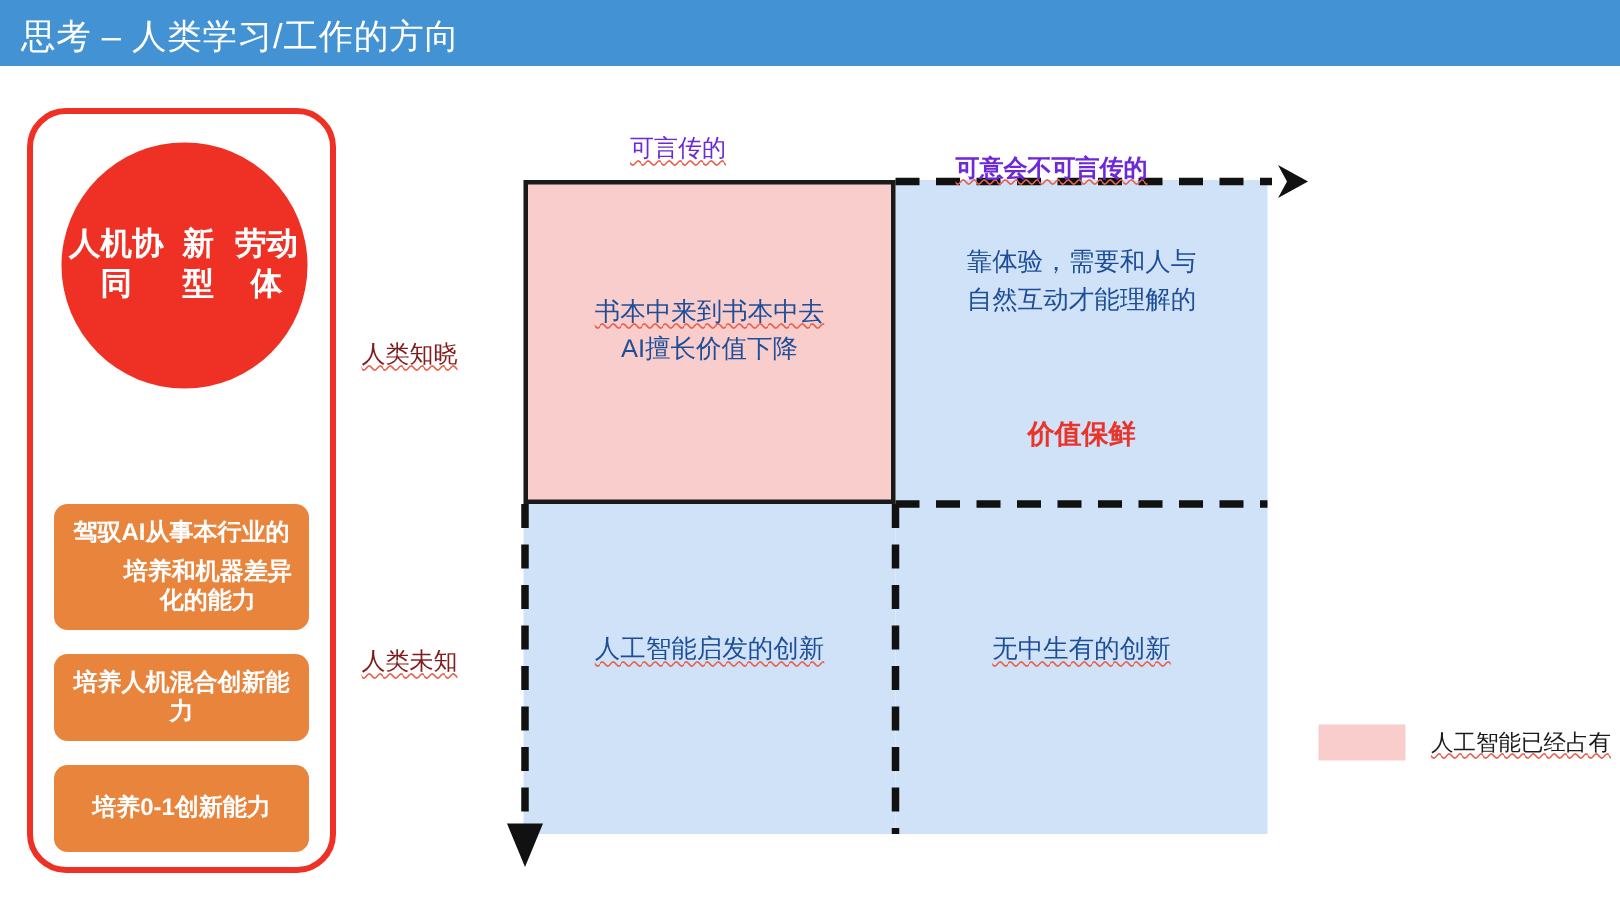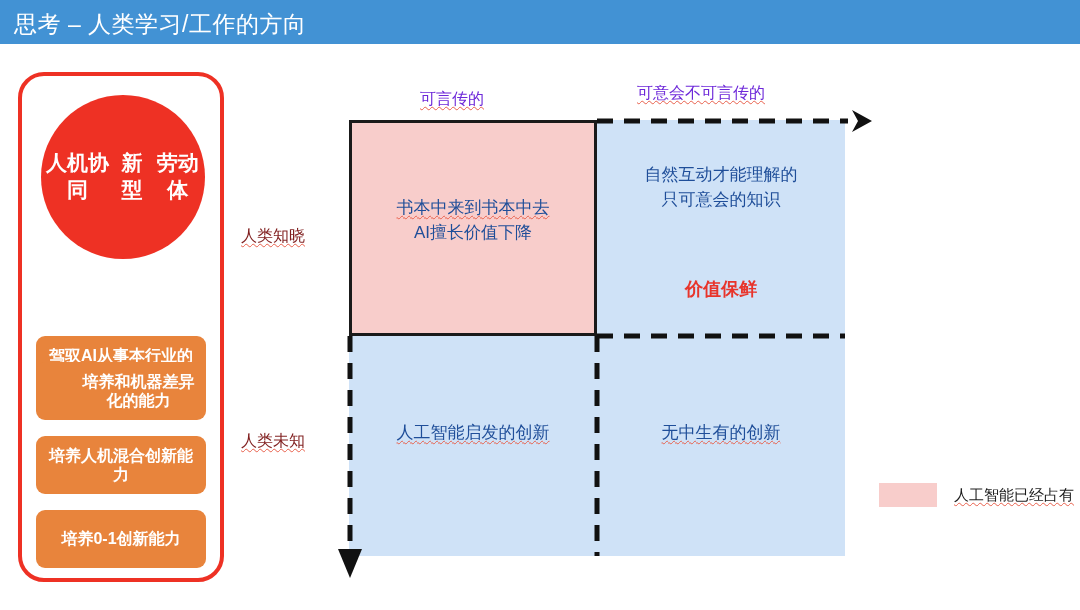--- a/index.html
+++ b/index.html
@@ -175,21 +175,21 @@
   }
 
   
   .col-label {
     position: absolute;
     font-size: 16px;
     color: #6d28d9;
     white-space: nowrap;
   }
   .col-label.c0 { left: 420px; top: 89px; }
-  .col-label.c1 { left: 637px; top: 83px; }
+  .col-label.c1 { left: 637px; top: 102px; font-weight: bold; }
 
   .row-label {
     position: absolute;
     font-size: 16px;
     color: #7f1d1d;
     white-space: nowrap;
   }
   .row-label.r0 { left: 241px; top: 226px; }
   .row-label.r1 { left: 241px; top: 431px; }
 
@@ -267,22 +267,22 @@
 <div class="row-label r1">
   <span class="sq-underline">人类未知</span>
 </div>
 
 <div class="quad-text tl-text">
   <div><span class="sq-underline">书本中来到书本中去</span></div>
   <div><span>AI擅长价值下降</span></div>
 </div>
 
 <div class="quad-text tr-text">
+  <div><span>靠体验，需要和人与</span></div>
   <div><span>自然互动才能理解的</span></div>
-  <div><span>只可意会的知识</span></div>
 </div>
 <div class="tr-highlight">价值保鲜</div>
 
 <div class="quad-text bl-text">
   <span class="sq-underline">人工智能启发的创新</span>
 </div>
 
 <div class="quad-text br-text">
   <span class="sq-underline">无中生有的创新</span>
 </div>

